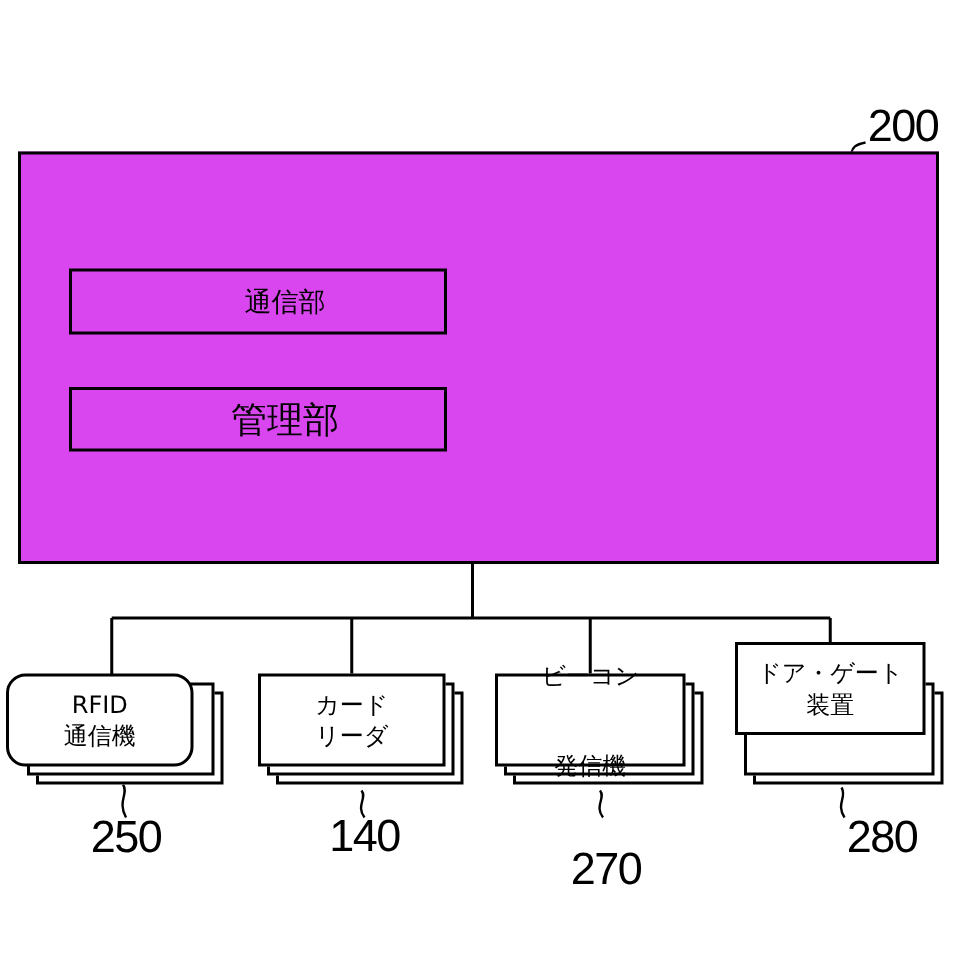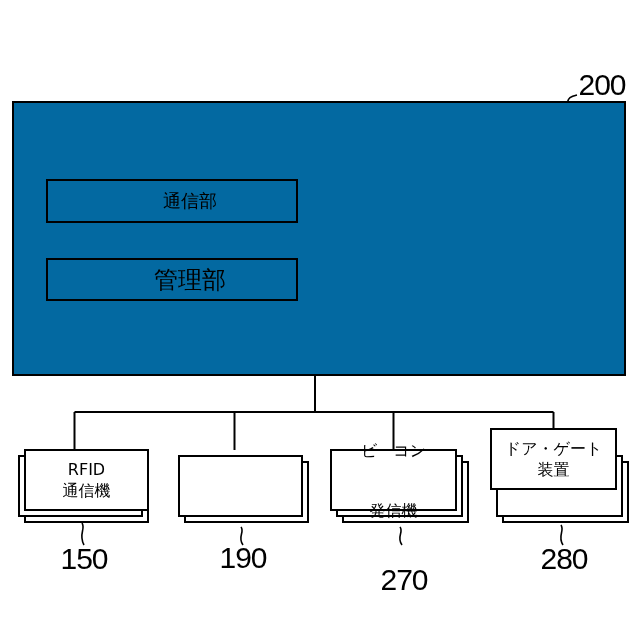--- a/index.html
+++ b/index.html
@@ -7,21 +7,21 @@
     position: relative;
     width: 640px;
     height: 640px;
     background: #ffffff;
     font-family: "DejaVu Sans", sans-serif;
     color: #000;
     overflow: hidden;
   }
   .box {
     position: absolute;
-    background: #0369a1;
+    background: #d946ef;
     border: 2px solid #000;
     box-sizing: border-box;
     padding-left: 36px;
   }
   .cjk-label {
     display: flex;
     align-items: center;
     justify-content: center;
     text-align: center;
     font-family: "DejaVu Sans", sans-serif;
@@ -51,21 +51,21 @@
 
   
   #ref-200 { left: 572px; top: 72px; }
   #ref-210 { left: 253px; top: 150px; }
   #ref-220 { left: 252px; top: 229px; }
   #ref-230 { left: 543px; top: 149px; }
   #ref-232 { left: 520px; top: 236px; }
   #ref-250 { left: 54px;  top: 546px; }
   #ref-260 { left: 213px; top: 545px; }
   #ref-270 { left: 374px; top: 567px; }
-  #ref-280 { left: 534px; top: 546px; }
+  #ref-280 { left: 558px; top: 546px; }
 
   
   .devbox {
     position: absolute;
     background: #fff;
     border: 2px solid #000;
     box-sizing: border-box;
     width: 125px;
     height: 62px;
   }
@@ -125,29 +125,33 @@
 
   <div id="mgmt-box" class="box cjk-label">管理部</div>
   <div id="ref-220" class="ref">220</div>
 
   <div id="ref-230" class="ref">230</div>
 
   <div id="ref-232" class="ref">232</div>
 
   <div class="devbox dev-layer" style="left:24px; top:461px;"></div>
   <div class="devbox dev-layer2" style="left:18px; top:455px;"></div>
-  <div class="devbox dev-main" style="left:24px; top:449px;">
+  <div class="devbox dev-main" style="left:4px; top:449px;border-radius:13px;">
     <span>RFID</span>
     <span>通信機</span>
   </div>
-  <div id="ref-250" class="ref">150</div>
+  <div id="ref-250" class="ref">250</div>
 
   <div class="devbox dev-layer" style="left:184px; top:461px;"></div>
   <div class="devbox dev-layer2" style="left:178px; top:455px;"></div>
-  <div id="ref-260" class="ref">190</div>
+  <div class="devbox dev-main" style="left:172px; top:449px;">
+    <span>カード</span>
+    <span>リーダ</span>
+  </div>
+  <div id="ref-260" class="ref">140</div>
 
   <div class="devbox wide dev-layer" style="left:342px; top:461px;"></div>
   <div class="devbox wide dev-layer2" style="left:336px; top:455px;"></div>
   <div class="devbox wide dev-main" style="left:330px; top:449px;gap:39px;">
     <span>ビーコン</span>
     <span>発信機</span>
   </div>
   <div id="ref-270" class="ref">270</div>
 
   <div class="devbox wide dev-layer" style="left:502px; top:461px;"></div>

